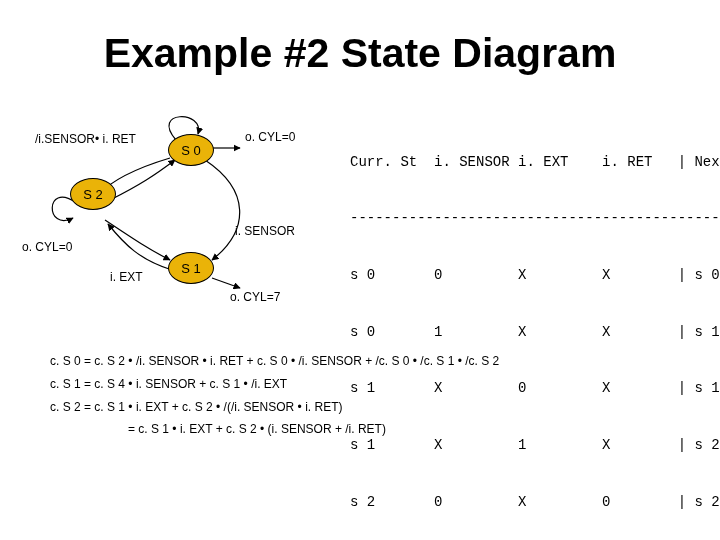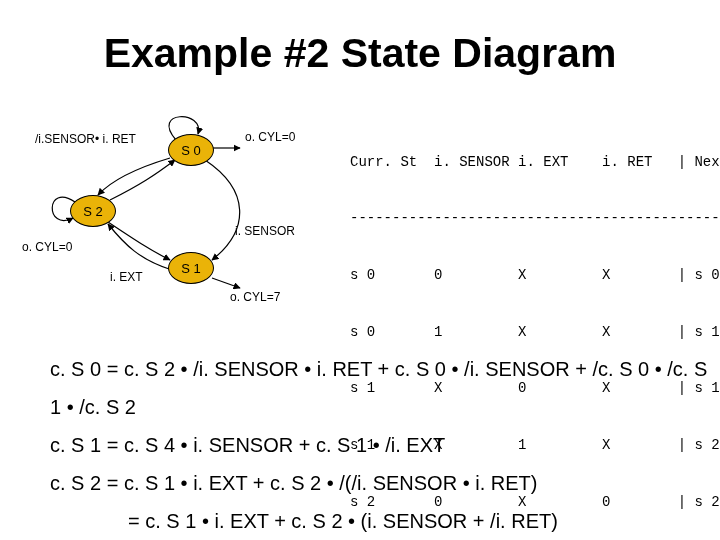--- a/index.html
+++ b/index.html
@@ -64,21 +64,21 @@
     top: 115px;
     font-family: "Courier New", monospace;
     font-size: 14px;
     line-height: 1.35;
     white-space: pre;
   }
   .equations {
     position: absolute;
     left: 50px;
     top: 350px;
-    font-size: 20px;
+    font-size: 12px;
     line-height: 1.9;
   }
   .indent {
     padding-left: 78px;
   }
 </style>
 </head>
 <body>
 
 <div class="slide">
@@ -108,21 +108,21 @@
       <path d="M 65 110 C 95 130, 110 140, 130 150" fill="none" stroke="#000" stroke-width="1.2" marker-end="url(#arr)"></path>
 
       <path d="M 132 160 C 100 150, 85 135, 68 114" fill="none" stroke="#000" stroke-width="1.2" marker-end="url(#arr)"></path>
 
       <path d="M 172 168 L 200 178" fill="none" stroke="#000" stroke-width="1.2" marker-end="url(#arr)"></path>
     </svg>
 
     <div class="state" style="left:128px; top:24px;">
         <span>S 0</span>
       </div>
-    <div class="state" style="left:30px;  top:85px;">
+    <div class="state" style="left:30px;  top:68px;">
         <span>S 2</span>
       </div>
     <div class="state" style="left:128px; top:142px;">
         <span>S 1</span>
       </div>
 
     <div class="edge-label" style="left:-5px; top:22px;">/i.SENSOR• i. RET</div>
     <div class="edge-label" style="left:205px; top:20px;">o. CYL=0</div>
     <div class="edge-label" style="left:195px; top:70px;margin-top:44px;">i. SENSOR</div>
     <div class="edge-label" style="left:-18px; top:130px;">o. CYL=0</div>

